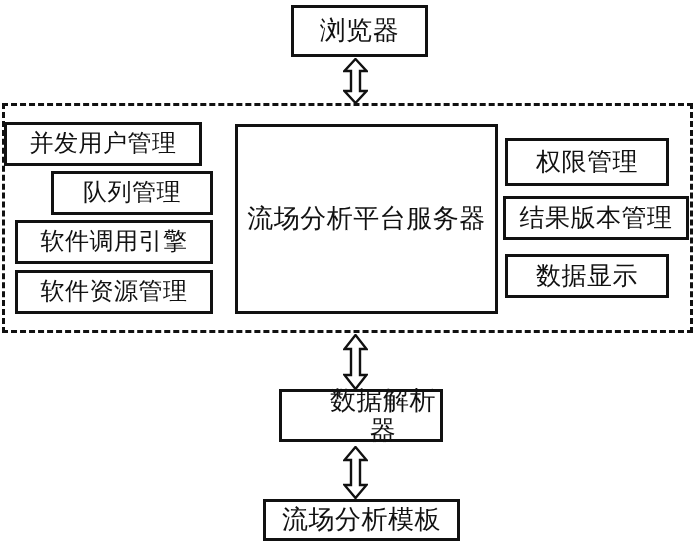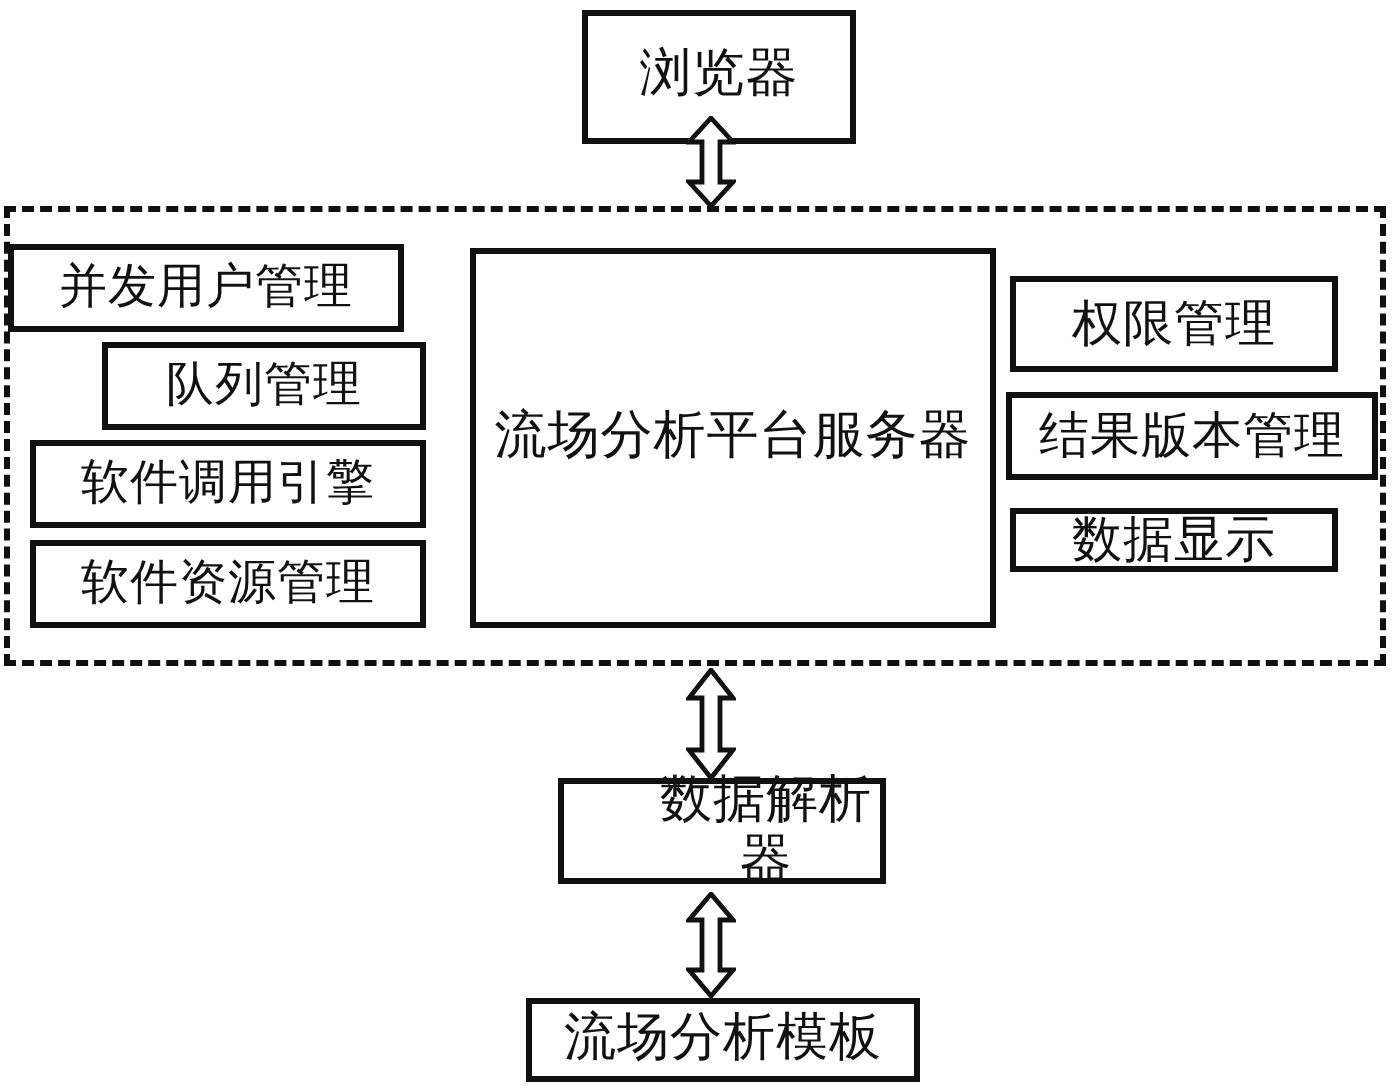--- a/index.html
+++ b/index.html
@@ -61,21 +61,21 @@
   
   .server-label {
     display: block;
   }
 </style>
 </head>
 <body>
 
 <div id="diagram-root">
 
-  <div class="node-box t-26" style="left:291px; top:5px; width:137px; height:67px;font-family:Liberation Mono, monospace;">
+  <div class="node-box t-26" style="left:291px; top:5px; width:137px; height:52px;">
     <span>浏览器</span>
   </div>
 
   <div class="arrow-vert" style="left:343px; top:58px; width:25px; height:46px;">
     <svg viewBox="0 0 25 46" preserveAspectRatio="none">
       <polygon points="12.5,1 23.5,13 17,13 17,33 23.5,33 12.5,45 1.5,33 8,33 8,13 1.5,13" fill="#ffffff" stroke="#111111" stroke-width="2.4" stroke-linejoin="miter"></polygon>
     </svg>
   </div>
 
   <div class="dashed-zone" style="left:2px; top:103px; width:691px; height:230px;"></div>
@@ -102,21 +102,21 @@
   </div>
 
   <div class="node-box t-25" style="left:505px; top:138px; width:164px; height:48px;">
     <span>权限管理</span>
   </div>
 
   <div class="node-box t-25" style="left:503px; top:196px; width:186px; height:44px;">
     <span>结果版本管理</span>
   </div>
 
-  <div class="node-box t-25" style="left:505px; top:254px; width:164px; height:32px;">
+  <div class="node-box t-25" style="left:505px; top:254px; width:164px; height:44px;">
     <span>数据显示</span>
   </div>
 
   <div class="arrow-vert" style="left:343px; top:334px; width:25px; height:56px;">
     <svg viewBox="0 0 25 56" preserveAspectRatio="none">
       <polygon points="12.5,1 23.5,15 17,15 17,41 23.5,41 12.5,55 1.5,41 8,41 8,15 1.5,15" fill="#ffffff" stroke="#111111" stroke-width="2.4" stroke-linejoin="miter"></polygon>
     </svg>
   </div>
 
   <div class="node-box t-26" style="left:279px; top:389px; width:164px; height:53px;padding-left:44px;">

